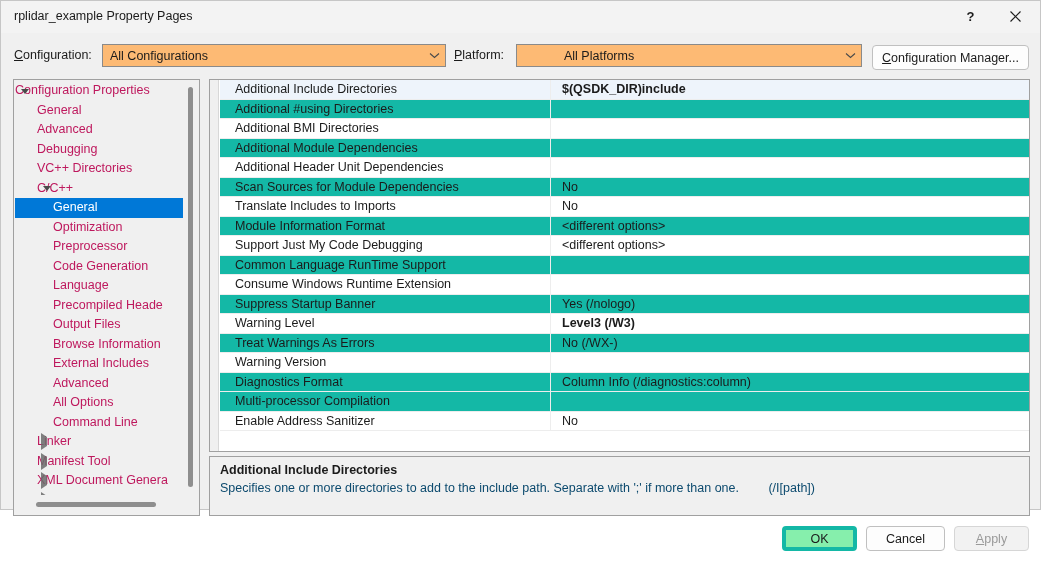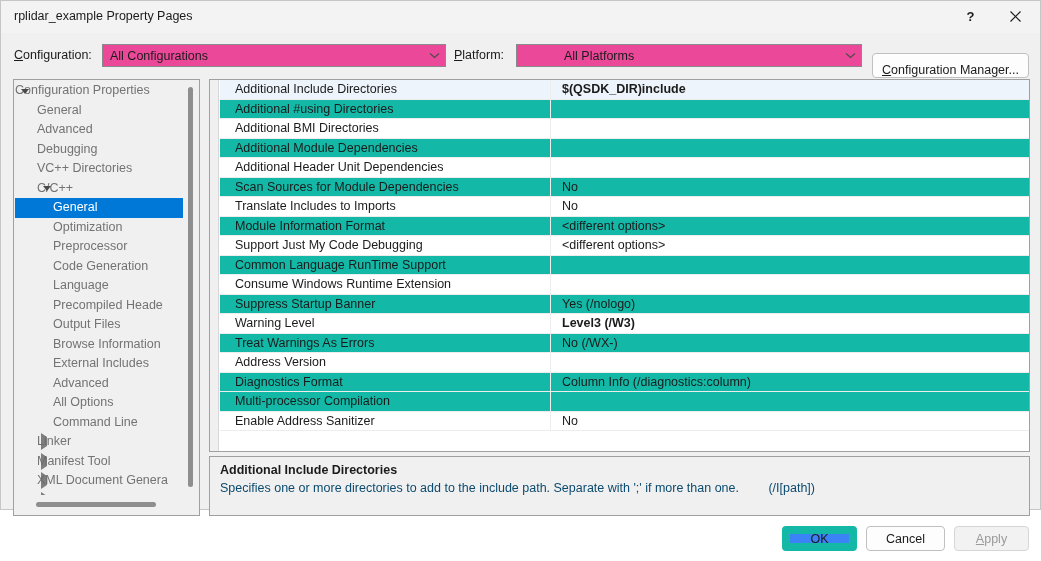--- a/index.html
+++ b/index.html
@@ -75,21 +75,21 @@
     color: #1b1b1b;
     white-space: nowrap;
   }
   .lbl u { text-decoration: underline; }
   .lbl-config { left: 13px; top: 7px; }
   .lbl-platform { left: 453px; top: 7px; }
 
   .combo {
     position: absolute;
     height: 23px;
-    background: #ec4899;
+    background: #fdba74;
     border: 1px solid #8a8a8a;
     box-sizing: border-box;
     display: flex;
     align-items: center;
     cursor: default;
   }
   .combo-config { left: 101px; top: 3px; width: 344px; }
   .combo-platform { left: 515px; top: 3px; width: 346px; padding-left: 40px; }
   .combo-text {
     flex: 1;
@@ -114,21 +114,21 @@
     box-sizing: border-box;
     font-family: "Liberation Sans", sans-serif;
     font-size: 12.5px;
     color: #1b1b1b;
     display: flex;
     align-items: center;
     justify-content: center;
     cursor: default;
     white-space: nowrap;
   }
-  .btn-cfgmgr { left: 871px; top: 12px; width: 157px; height: 25px; align-items: flex-end; }
+  .btn-cfgmgr { left: 871px; top: 4px; width: 157px; height: 25px; }
 
   
   .tree-panel {
     position: absolute;
     left: 12px;
     top: 78px;
     width: 187px;
     height: 437px;
     background: #f0f0f0;
     border: 1px solid #a0a0a0;
@@ -140,21 +140,21 @@
     top: 1px;
     width: 169px;
     height: 415px;
     overflow: hidden;
   }
   .tree-item {
     position: relative;
     height: 19.5px;
     line-height: 19.5px;
     font-size: 12.5px;
-    color: #737373;
+    color: #be185d;
     white-space: nowrap;
     cursor: default;
     padding-left: 0;
   }
   .tree-item .tw {
     position: absolute;
     left: 0;
     top: 0;
     width: 16px;
     height: 19.5px;
@@ -288,23 +288,23 @@
   .desc-body {
     font-size: 12.5px;
     color: #0c4a6e;
     white-space: nowrap;
   }
   .desc-switch { margin-left: 26px; }
 
   
   .btn-ok {
     left: 781px; top: 525px; width: 75px; height: 25px;
-    border: 8px solid #14b8a6;
+    border: 4px solid #14b8a6;
     border-radius: 4px;
-    background: #3b82f6;
+    background: #86efac;
   }
   .btn-cancel { left: 865px; top: 525px; width: 79px; height: 25px; }
   .btn-apply {
     left: 953px; top: 525px; width: 75px; height: 25px;
     color: #9a9a9a;
     background: #f2f2f2;
     border-color: #d6d6d6;
   }
 </style>
 </head>
@@ -457,21 +457,21 @@
         </div>
         <div class="grow">
           <div class="gname">Warning Level</div>
           <div class="gval bold">Level3 (/W3)</div>
         </div>
         <div class="grow alt">
           <div class="gname">Treat Warnings As Errors</div>
           <div class="gval">No (/WX-)</div>
         </div>
         <div class="grow">
-          <div class="gname">Address Version</div>
+          <div class="gname">Warning Version</div>
           <div class="gval"></div>
         </div>
         <div class="grow alt">
           <div class="gname">Diagnostics Format</div>
           <div class="gval">Column Info (/diagnostics:column)</div>
         </div>
         <div class="grow alt">
           <div class="gname">Multi-processor Compilation</div>
           <div class="gval"></div>
         </div>

